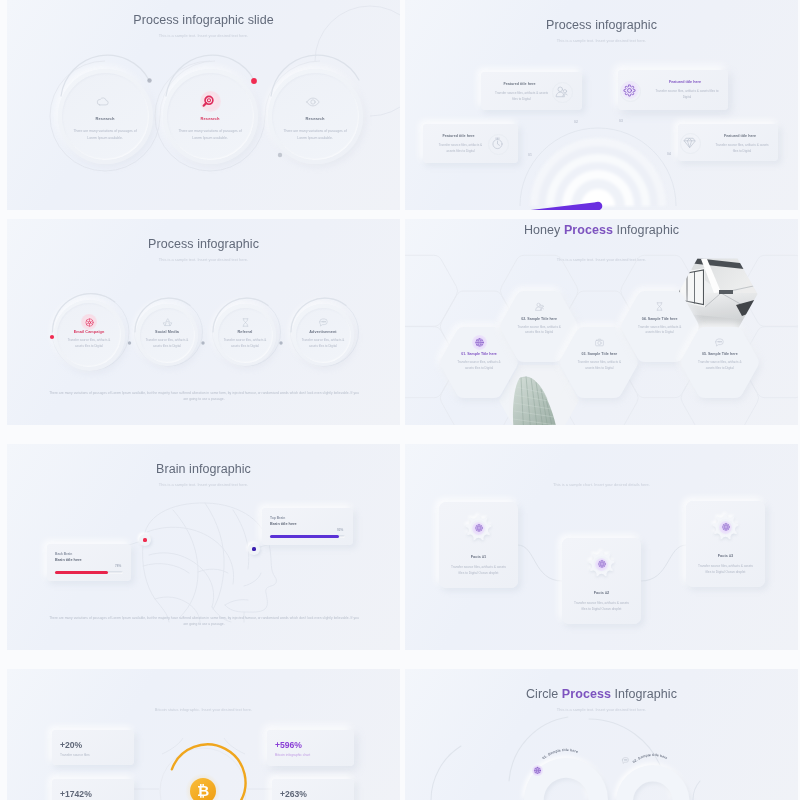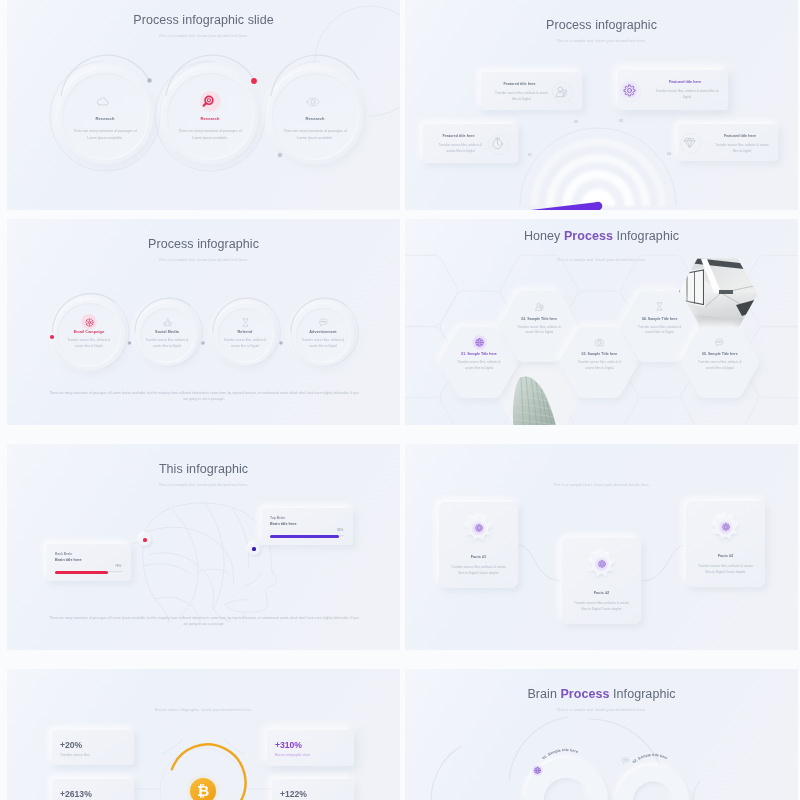--- a/index.html
+++ b/index.html
@@ -249,21 +249,21 @@
           <circle cx="8.4" cy="9.5" r=".9"></circle>
           <circle cx="11.5" cy="9.5" r=".9"></circle>
           <circle cx="14.6" cy="9.5" r=".9"></circle>
         </svg>
       </span>
 <div class="t-lab" style="left:276px;width:80px;top:111px;font-size:3.8px;letter-spacing:.08px;color:#6f7787">Advertisement</div>
 <div class="t-bdy" style="left:292px;width:48px;top:118px;font-size:3.05px;line-height:2.0">Transfer source files, artifacts &amp; assets files to Digital</div>
 <div class="s-foot" style="left:41px;width:312px;top:171px">There are many variations of passages of Lorem Ipsum available, but the majority have suffered alteration in some form, by injected humour, or randomised words which don't look even slightly believable. If you are going to use a passage.</div>
 </div>
 <div class="slide r1 c1">
-<div class="s-title" style="top:10px"><span>Honey </span><span class="hi">Process</span><span> Infographic</span></div>
+<div class="s-title" style="top:4px"><span>Honey </span><span class="hi">Process</span><span> Infographic</span></div>
 <div class="s-sub" style="top:38.3px">This is a sample text. Insert your desired text here.</div>
 <svg class="abs" style="left:0;top:0" width="393" height="206">
 <path transform="translate(-86.4,72.0)" d="M2.45 39.86 Q0.00 35.50 2.45 31.14 L17.55 4.36 Q20.00 0.00 25.00 0.00 L55.00 0.00 Q60.00 0.00 62.45 4.36 L77.55 31.14 Q80.00 35.50 77.55 39.86 L62.45 66.64 Q60.00 71.00 55.00 71.00 L25.00 71.00 Q20.00 71.00 17.55 66.64 Z" fill="none" stroke="#e6eaf1" stroke-width=".9"></path>
 <path transform="translate(-26.2,36.3)" d="M2.45 39.86 Q0.00 35.50 2.45 31.14 L17.55 4.36 Q20.00 0.00 25.00 0.00 L55.00 0.00 Q60.00 0.00 62.45 4.36 L77.55 31.14 Q80.00 35.50 77.55 39.86 L62.45 66.64 Q60.00 71.00 55.00 71.00 L25.00 71.00 Q20.00 71.00 17.55 66.64 Z" fill="none" stroke="#e6eaf1" stroke-width=".9"></path>
 <path transform="translate(-26.2,107.7)" d="M2.45 39.86 Q0.00 35.50 2.45 31.14 L17.55 4.36 Q20.00 0.00 25.00 0.00 L55.00 0.00 Q60.00 0.00 62.45 4.36 L77.55 31.14 Q80.00 35.50 77.55 39.86 L62.45 66.64 Q60.00 71.00 55.00 71.00 L25.00 71.00 Q20.00 71.00 17.55 66.64 Z" fill="none" stroke="#e6eaf1" stroke-width=".9"></path>
 <path transform="translate(34.0,72.0)" d="M2.45 39.86 Q0.00 35.50 2.45 31.14 L17.55 4.36 Q20.00 0.00 25.00 0.00 L55.00 0.00 Q60.00 0.00 62.45 4.36 L77.55 31.14 Q80.00 35.50 77.55 39.86 L62.45 66.64 Q60.00 71.00 55.00 71.00 L25.00 71.00 Q20.00 71.00 17.55 66.64 Z" fill="none" stroke="#e6eaf1" stroke-width=".9"></path>
 <path transform="translate(34.0,143.4)" d="M2.45 39.86 Q0.00 35.50 2.45 31.14 L17.55 4.36 Q20.00 0.00 25.00 0.00 L55.00 0.00 Q60.00 0.00 62.45 4.36 L77.55 31.14 Q80.00 35.50 77.55 39.86 L62.45 66.64 Q60.00 71.00 55.00 71.00 L25.00 71.00 Q20.00 71.00 17.55 66.64 Z" fill="none" stroke="#e6eaf1" stroke-width=".9"></path>
 <path transform="translate(94.2,36.3)" d="M2.45 39.86 Q0.00 35.50 2.45 31.14 L17.55 4.36 Q20.00 0.00 25.00 0.00 L55.00 0.00 Q60.00 0.00 62.45 4.36 L77.55 31.14 Q80.00 35.50 77.55 39.86 L62.45 66.64 Q60.00 71.00 55.00 71.00 L25.00 71.00 Q20.00 71.00 17.55 66.64 Z" fill="none" stroke="#e6eaf1" stroke-width=".9"></path>
 <path transform="translate(94.2,107.7)" d="M2.45 39.86 Q0.00 35.50 2.45 31.14 L17.55 4.36 Q20.00 0.00 25.00 0.00 L55.00 0.00 Q60.00 0.00 62.45 4.36 L77.55 31.14 Q80.00 35.50 77.55 39.86 L62.45 66.64 Q60.00 71.00 55.00 71.00 L25.00 71.00 Q20.00 71.00 17.55 66.64 Z" fill="none" stroke="#e6eaf1" stroke-width=".9"></path>
 <path transform="translate(154.4,72.0)" d="M2.45 39.86 Q0.00 35.50 2.45 31.14 L17.55 4.36 Q20.00 0.00 25.00 0.00 L55.00 0.00 Q60.00 0.00 62.45 4.36 L77.55 31.14 Q80.00 35.50 77.55 39.86 L62.45 66.64 Q60.00 71.00 55.00 71.00 L25.00 71.00 Q20.00 71.00 17.55 66.64 Z" fill="none" stroke="#e6eaf1" stroke-width=".9"></path>
@@ -402,21 +402,21 @@
           <path d="M3.6 9.5a5.9 5.9 0 0 1 5.9-5.9h4a5.9 5.9 0 0 1 0 11.8H9.5l-4.3 3v-3.4a5.9 5.9 0 0 1-1.6-5.5z"></path>
           <circle cx="8.4" cy="9.5" r=".9"></circle>
           <circle cx="11.5" cy="9.5" r=".9"></circle>
           <circle cx="14.6" cy="9.5" r=".9"></circle>
         </svg>
       </span>
 <div class="s4-t" style="left:276.8px;width:76px;top:133.2px;color:#6f7787">05. Sample Title here</div>
 <div class="s4-b" style="left:290.8px;width:48px;top:141.2px">Transfer source files, artifacts &amp; assets files to Digital</div>
 </div>
 <div class="slide r2 c0">
-<div class="s-title" style="top:17.7px">This infographic</div>
+<div class="s-title" style="top:17.7px">Brain infographic</div>
 <div class="s-sub" style="top:38.3px">This is a sample text. Insert your desired text here.</div>
 <svg class="abs" style="left:0;top:0" width="393" height="206" fill="none" stroke="#e2e6ee" stroke-width=".95" stroke-linecap="round" stroke-linejoin="round">
       <path d="M137 97 C136 73 163 58 199 59 C234 60 259 78 263 105 C265 119 263 126 268 133 C271 137 269 141 264 142 C260 143 258 145 259 149 C260 155 262 161 258 165 C254 169 243 168 237 168 L237 178"></path>
       <path d="M237 168 C229 168 222 166 218 161"></path>
       <path d="M136 100 C134 122 139 142 148 155 C155 164 161 170 162 178"></path>
       <path d="M148 155 C160 151 172 153 182 160 C189 165 193 172 193 179"></path>
       <path d="M140 88 C160 80 186 82 204 94 C221 105 229 122 226 140"></path>
       <path d="M142 111 C162 105 182 112 195 125 C206 136 209 150 205 163"></path>
       <path d="M166 66 C182 84 191 105 191 128 C191 148 184 162 173 173"></path>
       <path d="M198 59 C211 78 218 100 217 123 C216 141 212 155 206 165"></path>
@@ -519,31 +519,31 @@
       <path d="M152 120 L127 120" fill="none" stroke="#e2e6ee" stroke-width=".9"></path>
       <path d="M240 120 L265 120" fill="none" stroke="#e2e6ee" stroke-width=".9"></path>
       </svg>
 <div class="abs" style="left:178px;top:104px;width:36px;height:36px;border-radius:50%;background:radial-gradient(circle,rgba(246,184,48,.42) 0%,rgba(246,184,48,0) 70%)"></div>
 <div class="abs" style="left:183px;top:109px;width:26px;height:26px;border-radius:50%;background:linear-gradient(145deg,#f9bd3a,#ef9c10)"></div>
 <div class="abs" style="left:183px;top:109px;width:26px;height:26px;line-height:26px;text-align:center;font-size:15px;font-weight:700;color:#fdfdfd">₿</div>
 <div class="neu-card" style="left:45px;top:61px;width:82px;height:35px"></div>
 <div class="s7-v" style="left:53px;top:70.5px;color:#5f6778">+20%</div>
 <div class="s7-b" style="left:53px;top:84px;color:#b2b9c7">Transfer source files</div>
 <div class="neu-card" style="left:45px;top:110px;width:82px;height:33px"></div>
-<div class="s7-v" style="left:53px;top:119.5px;color:#5f6778">+2613%</div>
+<div class="s7-v" style="left:53px;top:119.5px;color:#5f6778">+1742%</div>
 
 <div class="neu-card" style="left:260px;top:61px;width:87px;height:36px;box-shadow:3px 3.5px 9px rgba(172,185,205,.26), -3px -3.5px 9px rgba(255,255,255,.95)"></div>
-<div class="s7-v" style="left:268px;top:70.5px;color:#8a3fd6">+310%</div>
+<div class="s7-v" style="left:268px;top:70.5px;color:#8a3fd6">+596%</div>
 <div class="s7-b" style="left:268px;top:84px;color:#c3a0e6">Bitcoin infographic chart</div>
 <div class="neu-card" style="left:265px;top:110px;width:82px;height:33px"></div>
-<div class="s7-v" style="left:273px;top:119.5px;color:#5f6778">+122%</div>
+<div class="s7-v" style="left:273px;top:119.5px;color:#5f6778">+263%</div>
 
 </div>
 <div class="slide r3 c1">
-<div class="s-title" style="top:17.7px"><span>Brain </span><span class="hi">Process</span><span> Infographic</span></div>
+<div class="s-title" style="top:17.7px"><span>Circle </span><span class="hi">Process</span><span> Infographic</span></div>
 <div class="s-sub" style="top:38.3px">This is a sample text. Insert your desired text here.</div>
 <svg class="abs" style="left:0;top:0" width="393" height="131" fill="none" stroke="#dfe4ec" stroke-width="1.05" stroke-linecap="round">
       <path d="M26 131 A64 64 0 0 1 56 77"></path>
       <path d="M104 112 A70 70 0 0 1 163 48"></path>
       <path d="M184 50 A78 78 0 0 1 258 104"></path>
       <path d="M288 131 A28 28 0 0 1 295 112"></path>
       </svg>
 <svg class="abs" style="left:0;top:0" width="393" height="131">
       <defs>
         <path id="arcT1" d="M127 116 A34 34 0 0 1 195 116" fill="none"></path>

